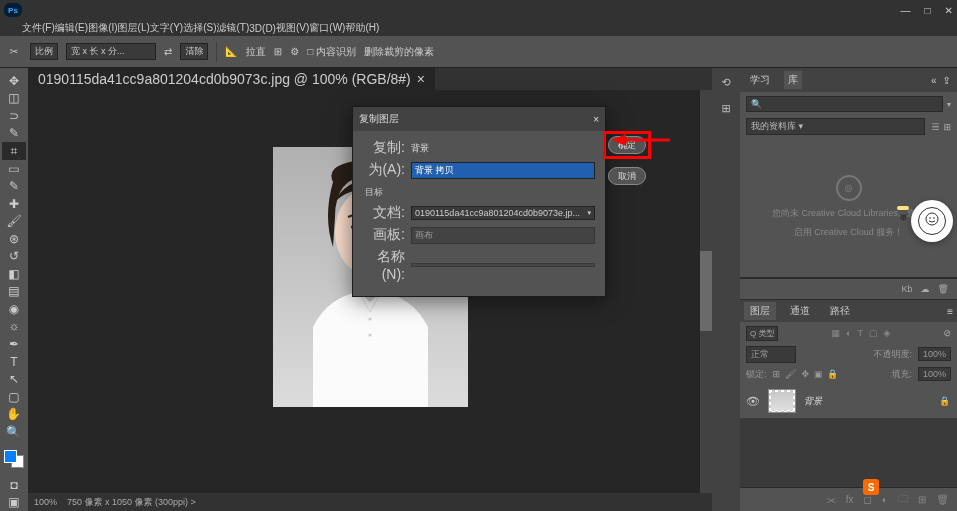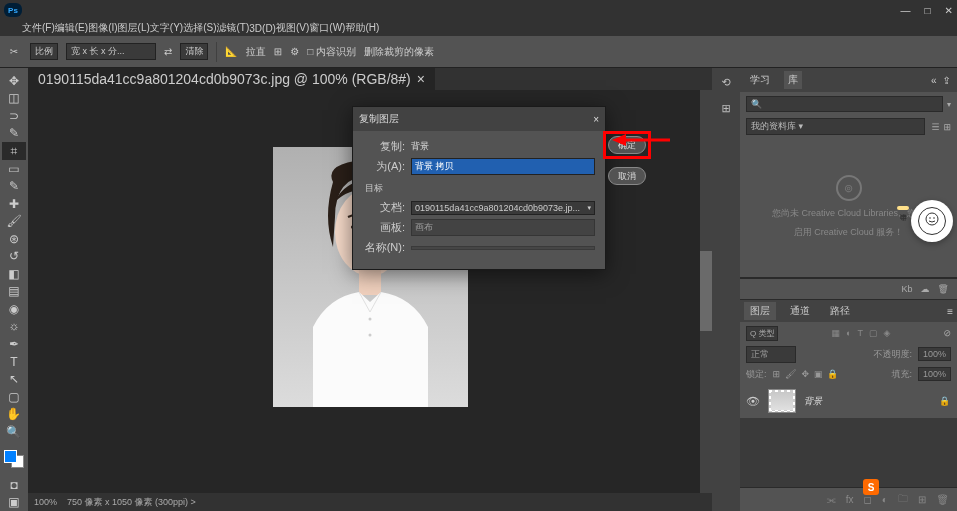--- a/index.html
+++ b/index.html
@@ -62,21 +62,21 @@
 .layer-item .thumb .mini{position:absolute;inset:2px;background:linear-gradient(180deg,#c8c8c8,#e0e0e0)}
 .layer-item .lname{font-size:9px;color:#ddd;font-style:italic}
 .layer-item .lock{margin-left:auto;color:#aaa;font-size:9px}
 .layer-bottom{height:24px;display:flex;align-items:center;justify-content:flex-end;gap:10px;padding:0 8px;color:#888;font-size:10px;border-top:1px solid #2a2a2a}
 .dialog{position:absolute;left:352px;top:106px;width:254px;background:#535353;border:1px solid #1a1a1a;box-shadow:0 4px 20px rgba(0,0,0,0.5)}
 .dialog .titlebar2{height:20px;background:#424242;display:flex;align-items:center;padding:12px 6px;font-size:10px;color:#ddd}
 .dialog .titlebar2 .x{margin-left:auto;font-size:10px;cursor:pointer}
 .dialog .body{padding:8px 10px 14px;display:flex}
 .dialog .fields{flex:1;display:flex;flex-direction:column;gap:4px;font-size:9px}
 .dialog .row{display:flex;align-items:center;gap:6px}
-.dialog .lbl{width:42px;text-align:right;color:#ccc;font-size:11px}
+.dialog .lbl{width:42px;text-align:right;color:#ccc;font-size:14px}
 .dialog .val{color:#ddd;font-size:9px}
 .dialog .inp{flex:1;background:#3a3a3a;border:1px solid #222;color:#fff;font-size:9px;padding:1px 3px}
 .dialog .inp.sel{background:#2160b0;color:#fff}
 .dialog .dd2{flex:1;background:#3a3a3a;border:1px solid #222;color:#ccc;font-size:9px;padding:1px 3px;display:flex;align-items:center}
 .dialog .dd2 .arr{margin-left:auto;font-size:7px}
 .dialog .section{color:#ccc;font-size:9px;margin:3px 0 1px 2px}
 .btn-col{position:absolute;right:-46px;top:24px;display:flex;flex-direction:column;gap:8px;align-items:center}
 .dlg-btn{width:38px;height:18px;border:1px solid #888;border-radius:9px;background:#535353;color:#ddd;font-size:9px;display:flex;align-items:center;justify-content:center;cursor:pointer}
 .red-box{border:3px solid #ff0000;padding:2px}
 .arrow-ann{position:absolute;left:612px;top:130px;color:#ff0000}

